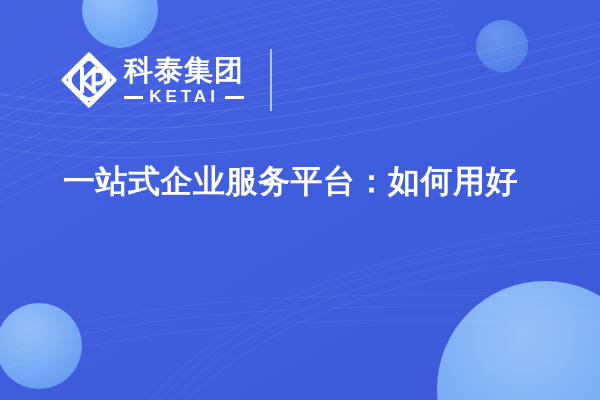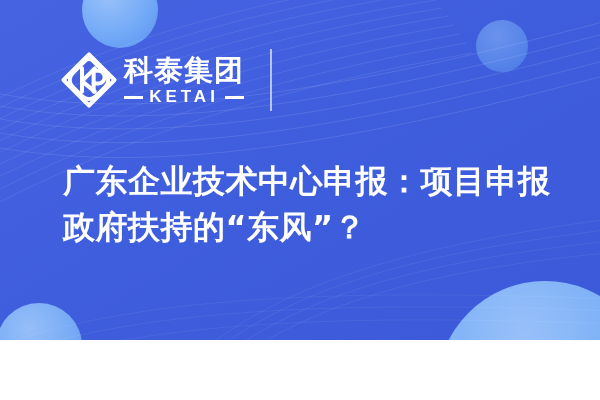--- a/index.html
+++ b/index.html
@@ -7,21 +7,21 @@
     padding: 0;
     background: #ffffff;
   }
   body {
     font-family: "Liberation Sans", "DejaVu Sans", sans-serif;
   }
 
   #banner {
     position: relative;
     width: 600px;
-    height: 340px;
+    height: 400px;
     overflow: hidden;
     background: linear-gradient(150deg, #4663e2 0%, #3f5edd 45%, #3b59d8 100%);
   }
 
   
   .deco-circle {
     position: absolute;
     border-radius: 50%;
     pointer-events: none;
   }
@@ -227,17 +227,16 @@
         </div>
       </div>
     </div>
 
     <div id="header-divider"></div>
 
 
   </div>
 
   <div id="title-block">
-    <div class="title-line">广东企业技术中心申报：项目申报</div>
-    <div class="title-line">政府扶持的“东风”？</div>
+    <div class="title-line">一站式企业服务平台：如何用好</div>
   </div>
 
 </div>
 
 </body></html>

